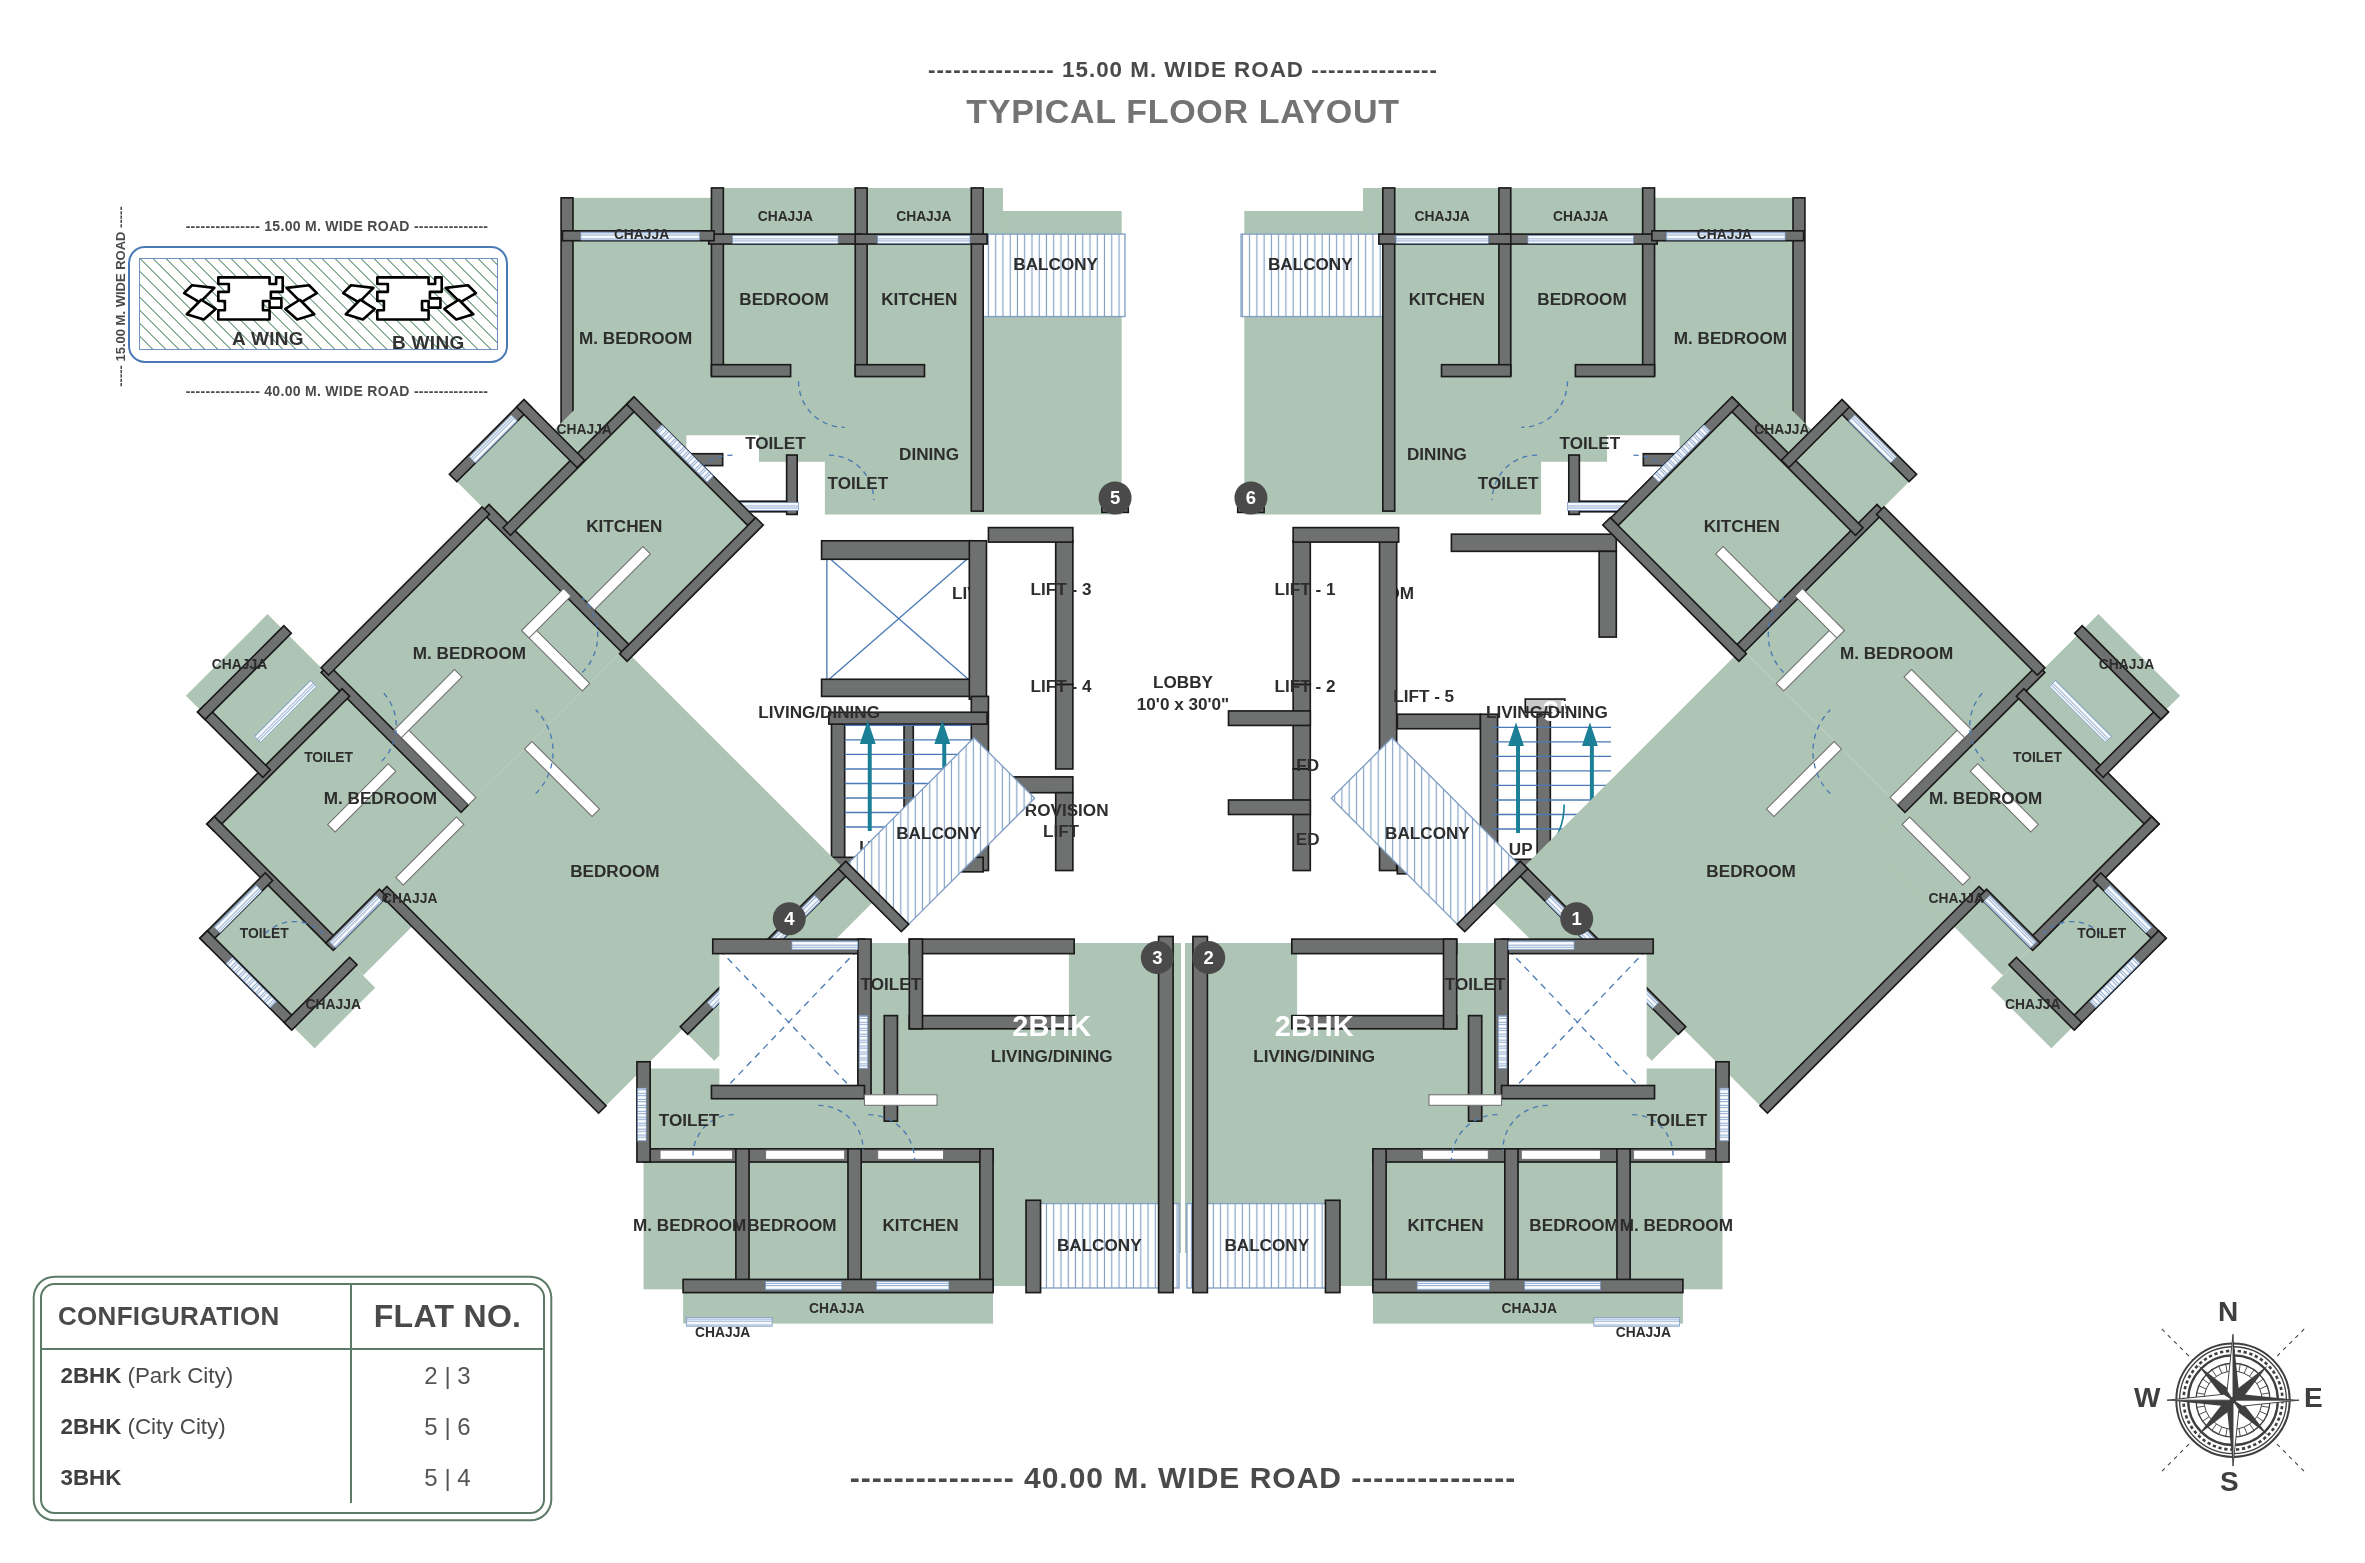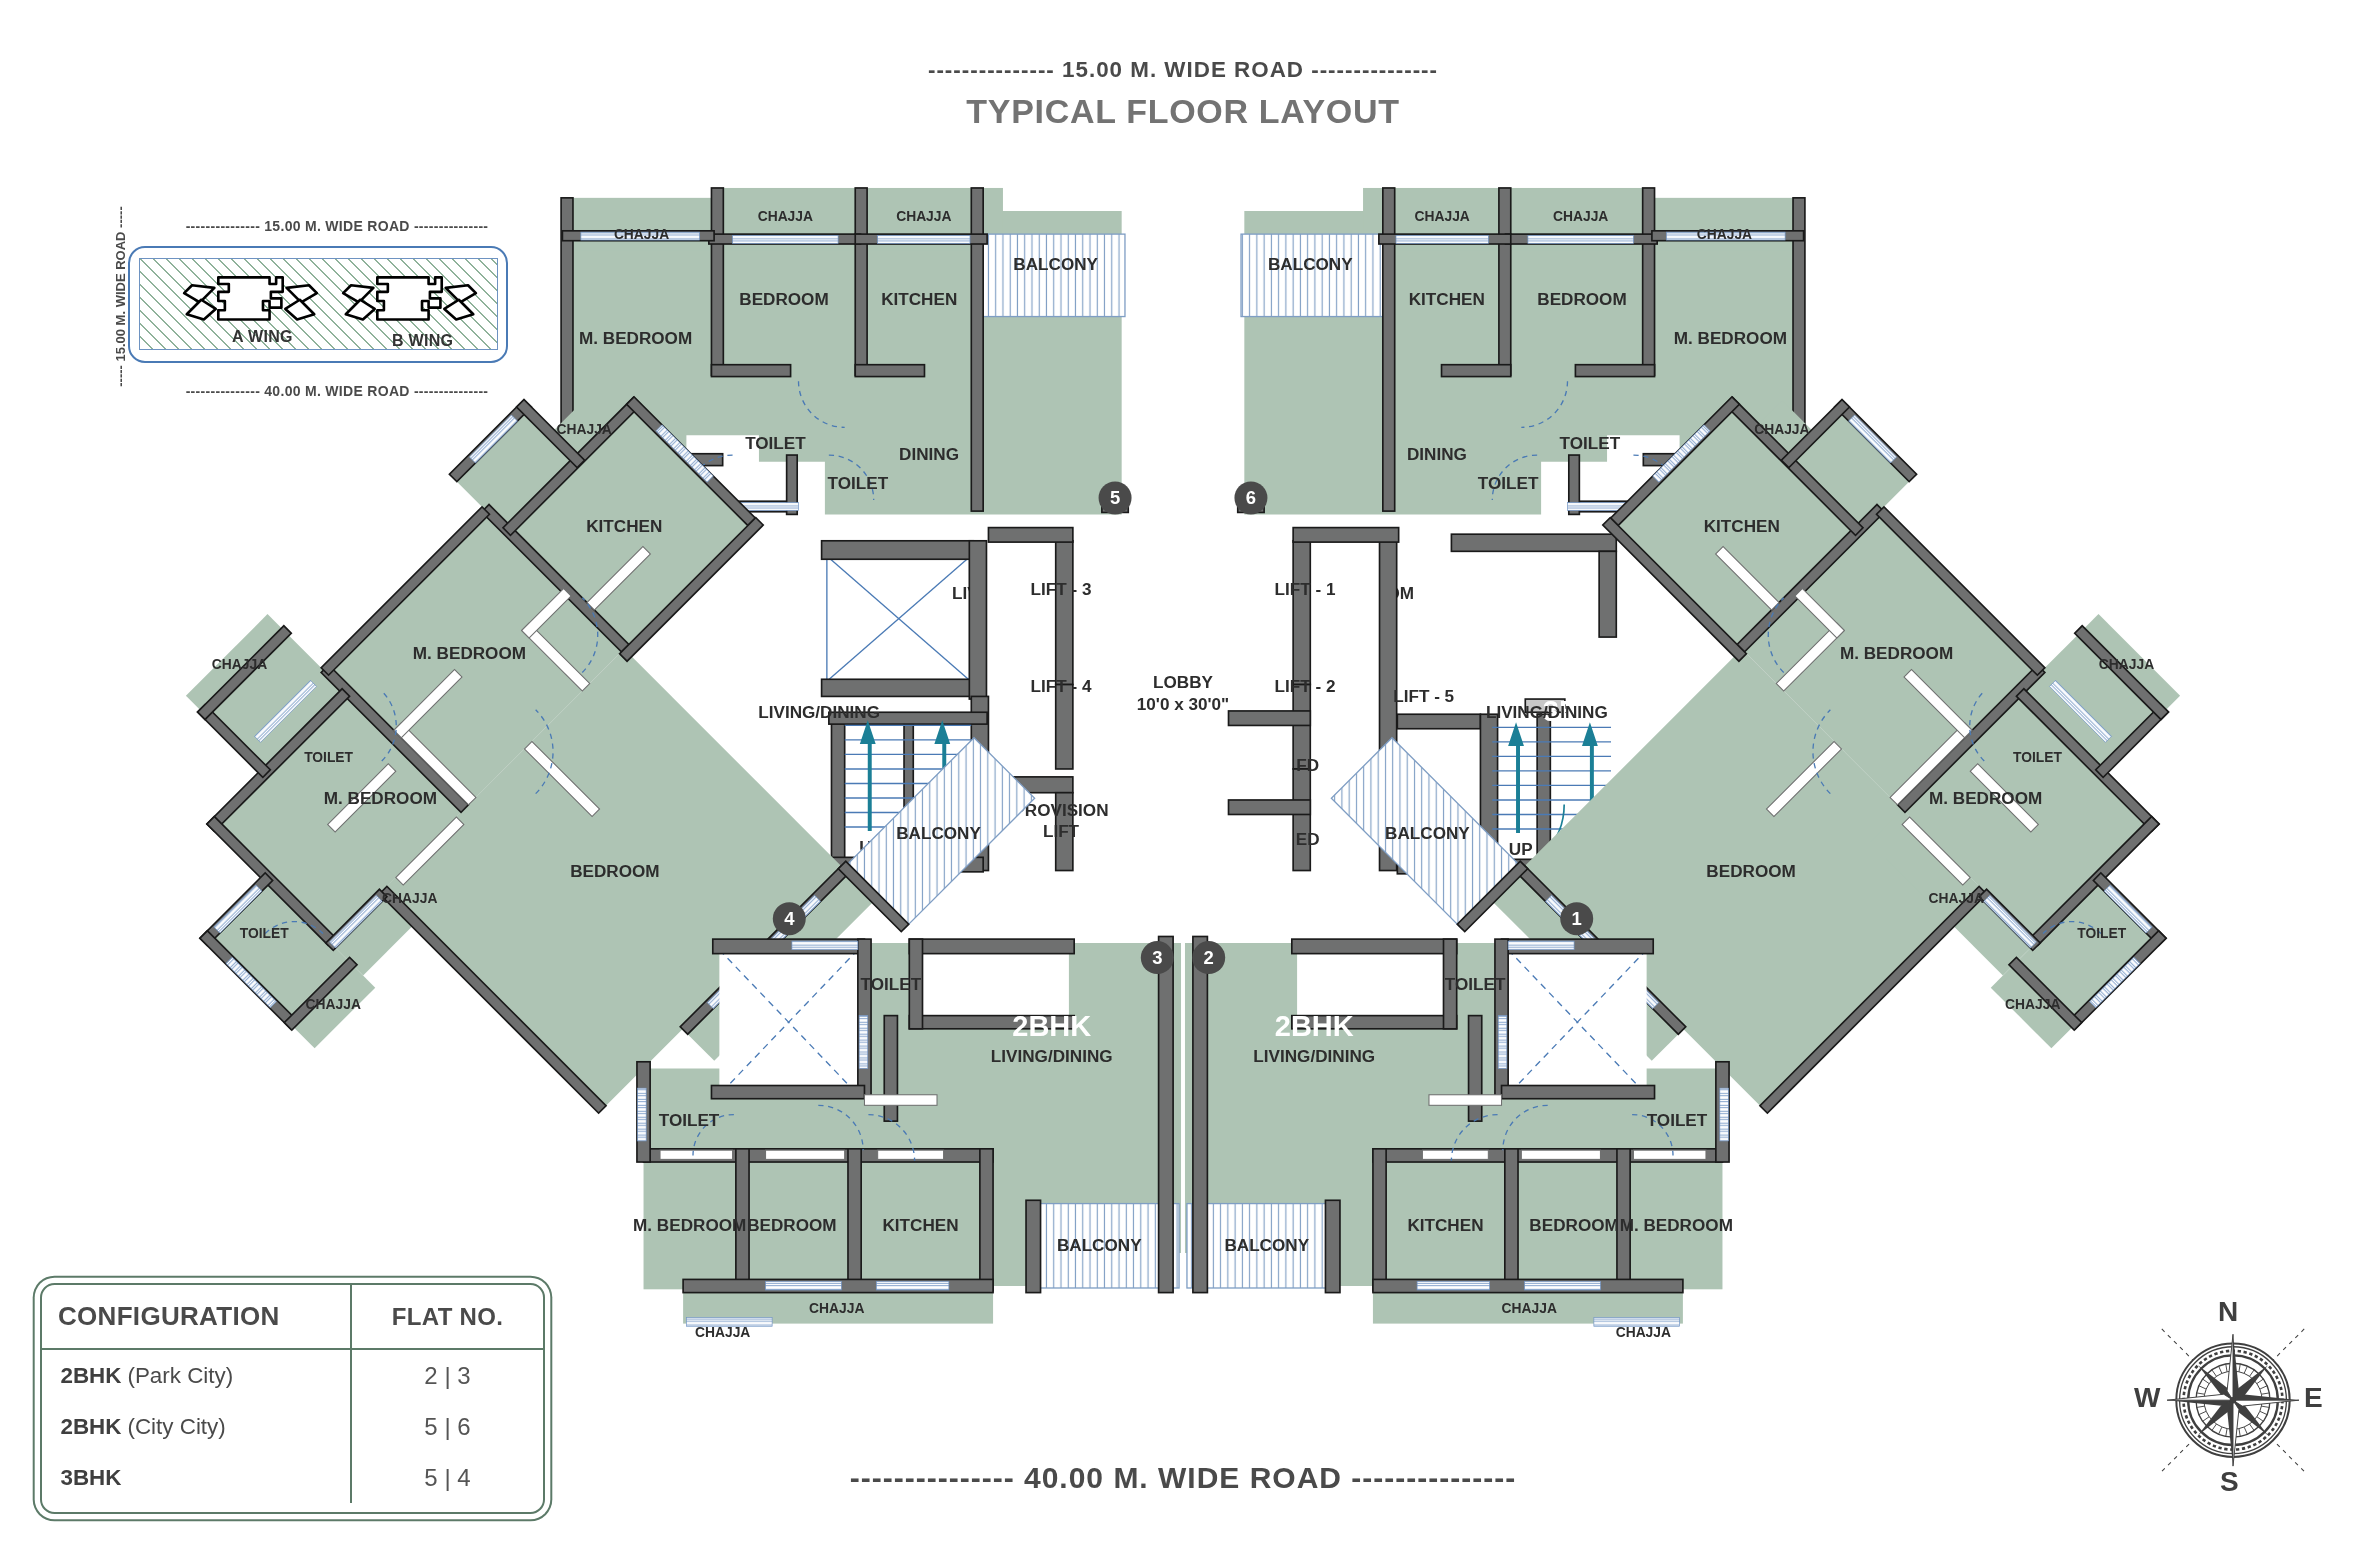--- a/index.html
+++ b/index.html
@@ -48,41 +48,41 @@
   }
   #kp-inner{
     position:absolute; left:40px; top:40px; width:359px; height:92px;
     border:1.3px solid #6e93c2; overflow:hidden;
     background:
       repeating-linear-gradient(45deg,
         #ffffff 0px, #ffffff 8px,
         #8fb29a 8px, #8fb29a 9.2px);
   }
   .kp-wing-label{
-    position:absolute; font-size:16px; font-weight:bold; color:#333;
+    position:absolute; font-size:19px; font-weight:bold; color:#333;
     letter-spacing:0.3px;
   }
 
   
   #config-table{
     left:40px; top:1283px; width:505px; height:231px;
     border:2px solid #5c7a68; border-radius:14.5px; background:#fff;
     box-shadow:0 0 0 5.3px #fff, 0 0 0 7.3px #5c7a68;
   }
   #config-table .hdr{
     display:flex; height:65px; border-bottom:2px solid #5c7a68;
   }
   #config-table .hdr .c1{
     width:310px; display:flex; align-items:center; padding-left:16px;
     font-size:26px; font-weight:bold; color:#4a4a4a; letter-spacing:0.3px;
     border-right:2px solid #5c7a68;
   }
   #config-table .hdr .c2{
     flex:1; display:flex; align-items:center; justify-content:center;
-    font-size:24px; font-weight:bold; color:#4a4a4a; letter-spacing:0.3px;
+    font-size:32px; font-weight:bold; color:#4a4a4a; letter-spacing:0.3px;
   }
   #config-table .row{ display:flex; height:51px; }
   #config-table .row .c1{
     width:310px; display:flex; align-items:center; padding-left:18.5px;
     font-size:22.4px; color:#4a4a4a; border-right:2px solid #5c7a68;
   }
   #config-table .row .c1 b{ font-weight:bold; margin-right:6px; color:#3f3f3f;}
   #config-table .row .c2{
     flex:1; display:flex; align-items:center; justify-content:center;
     font-size:24px; color:#555;

